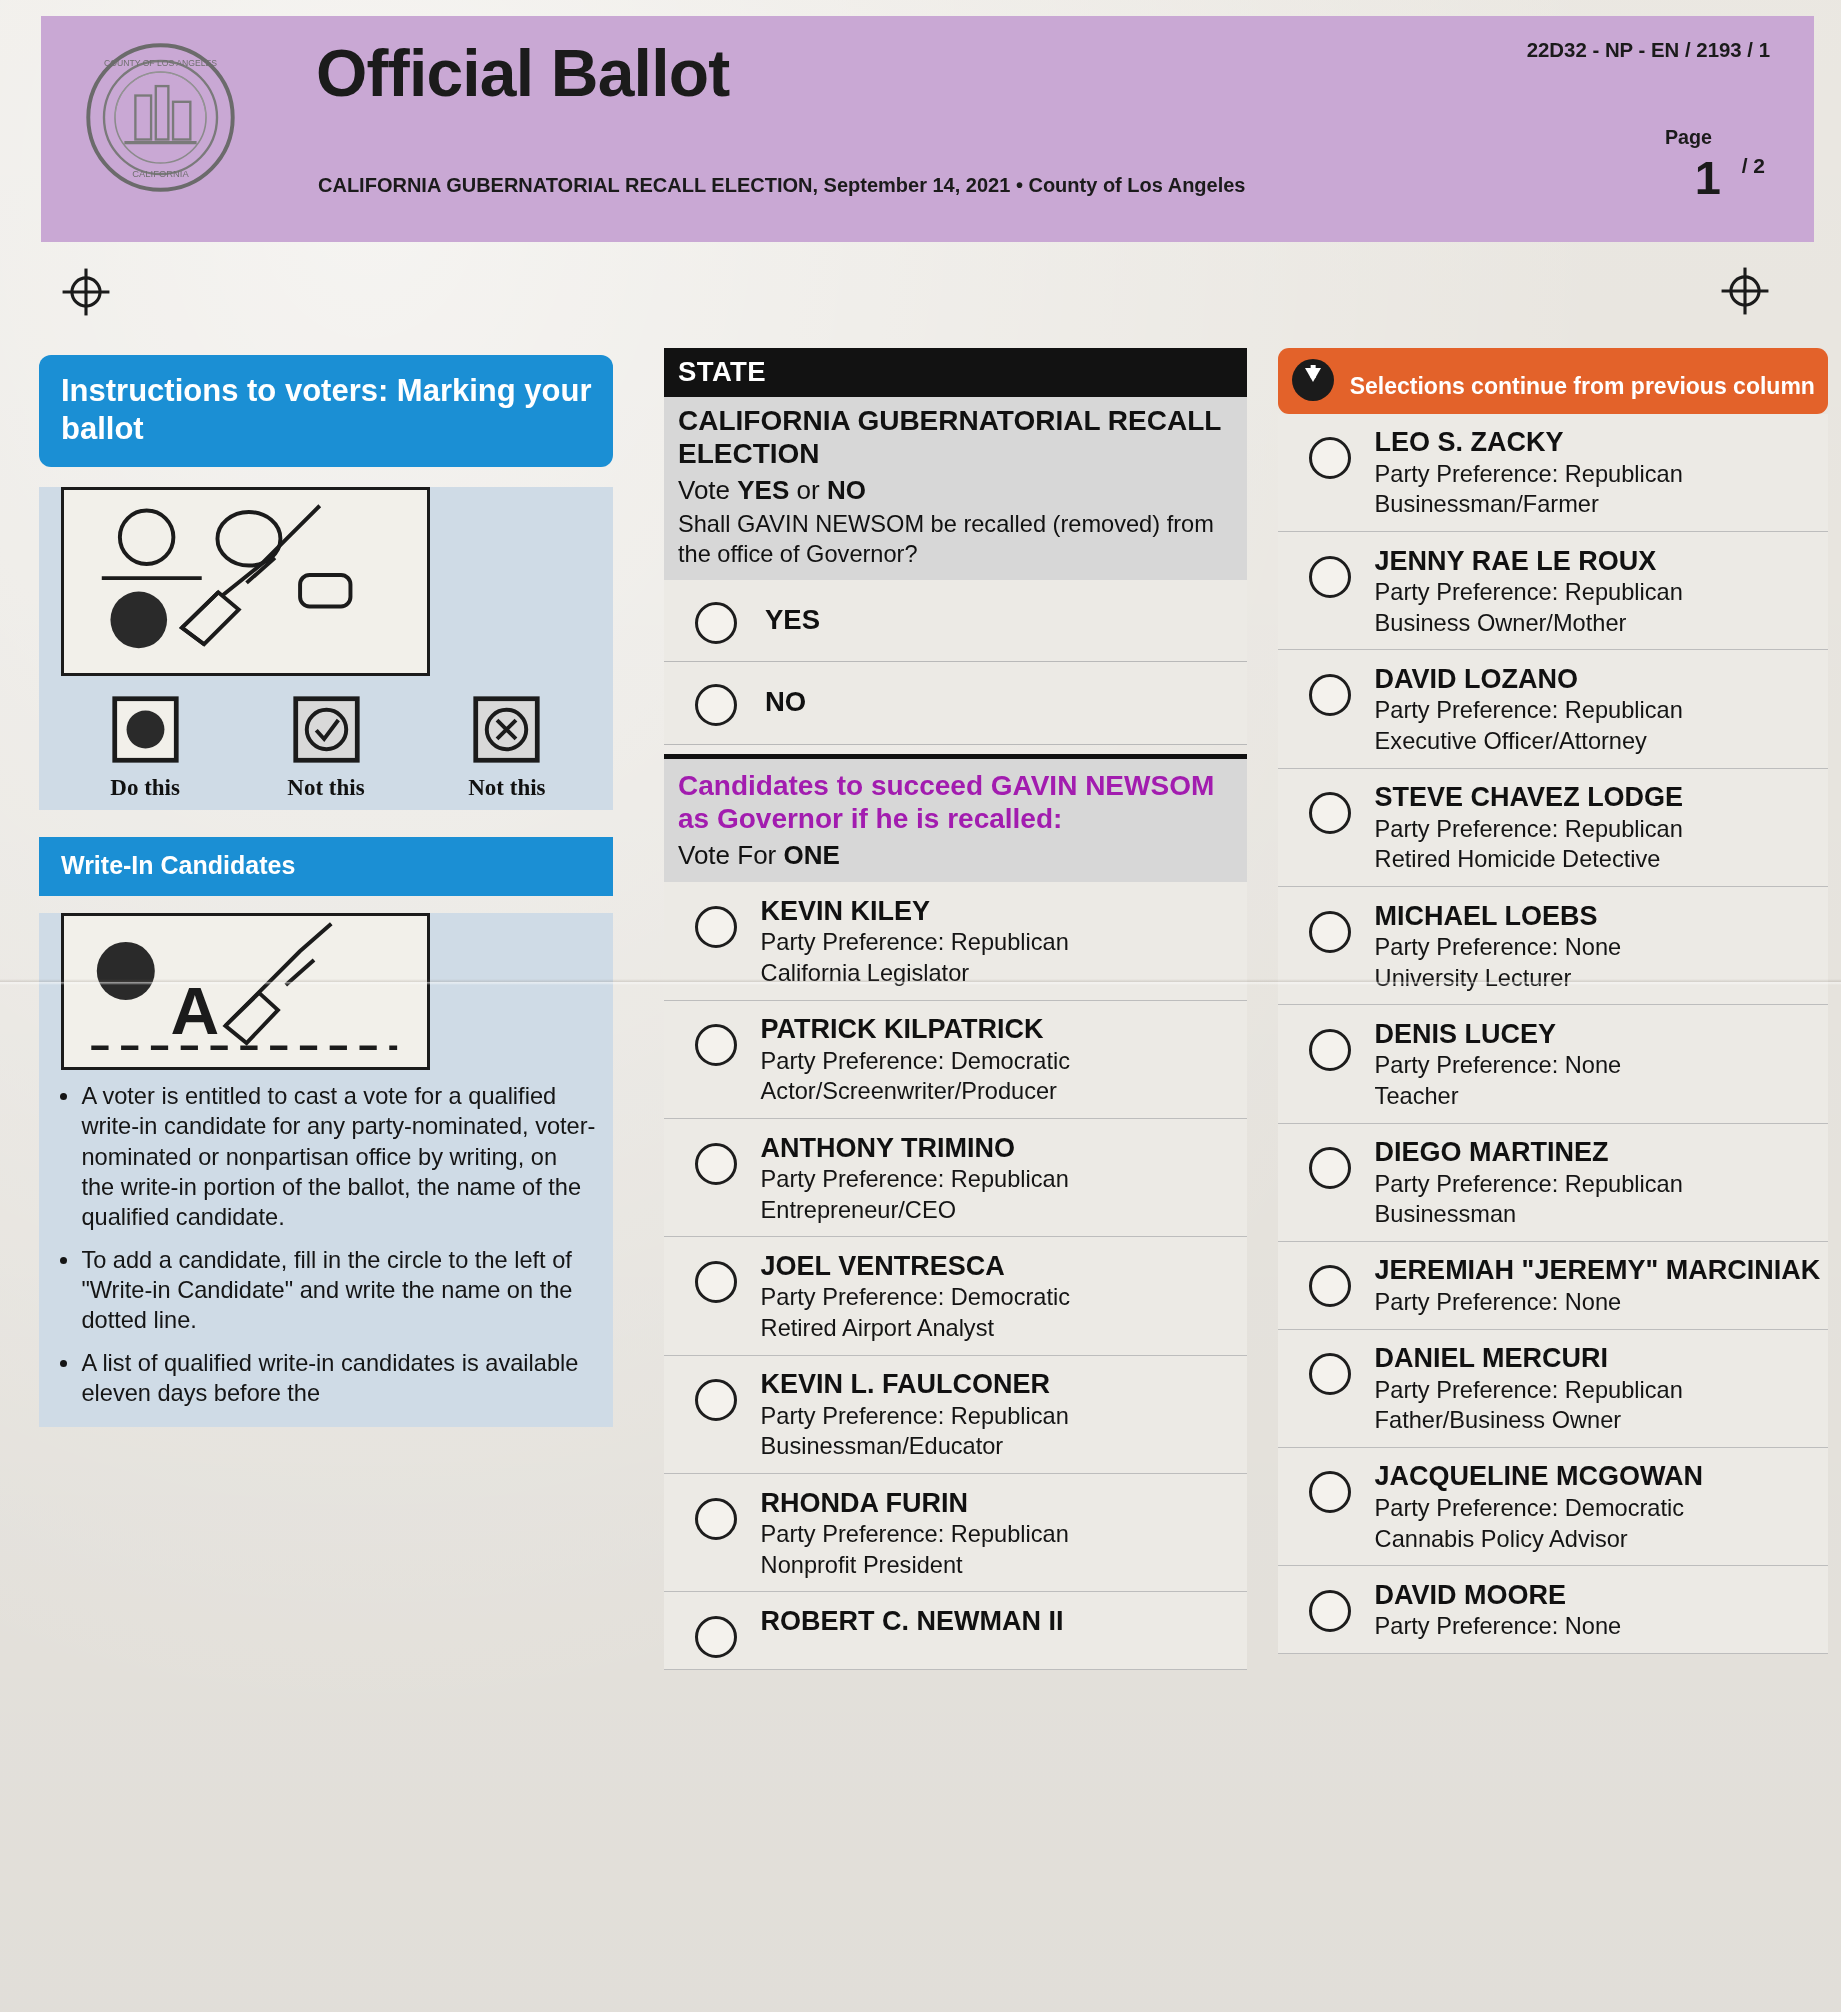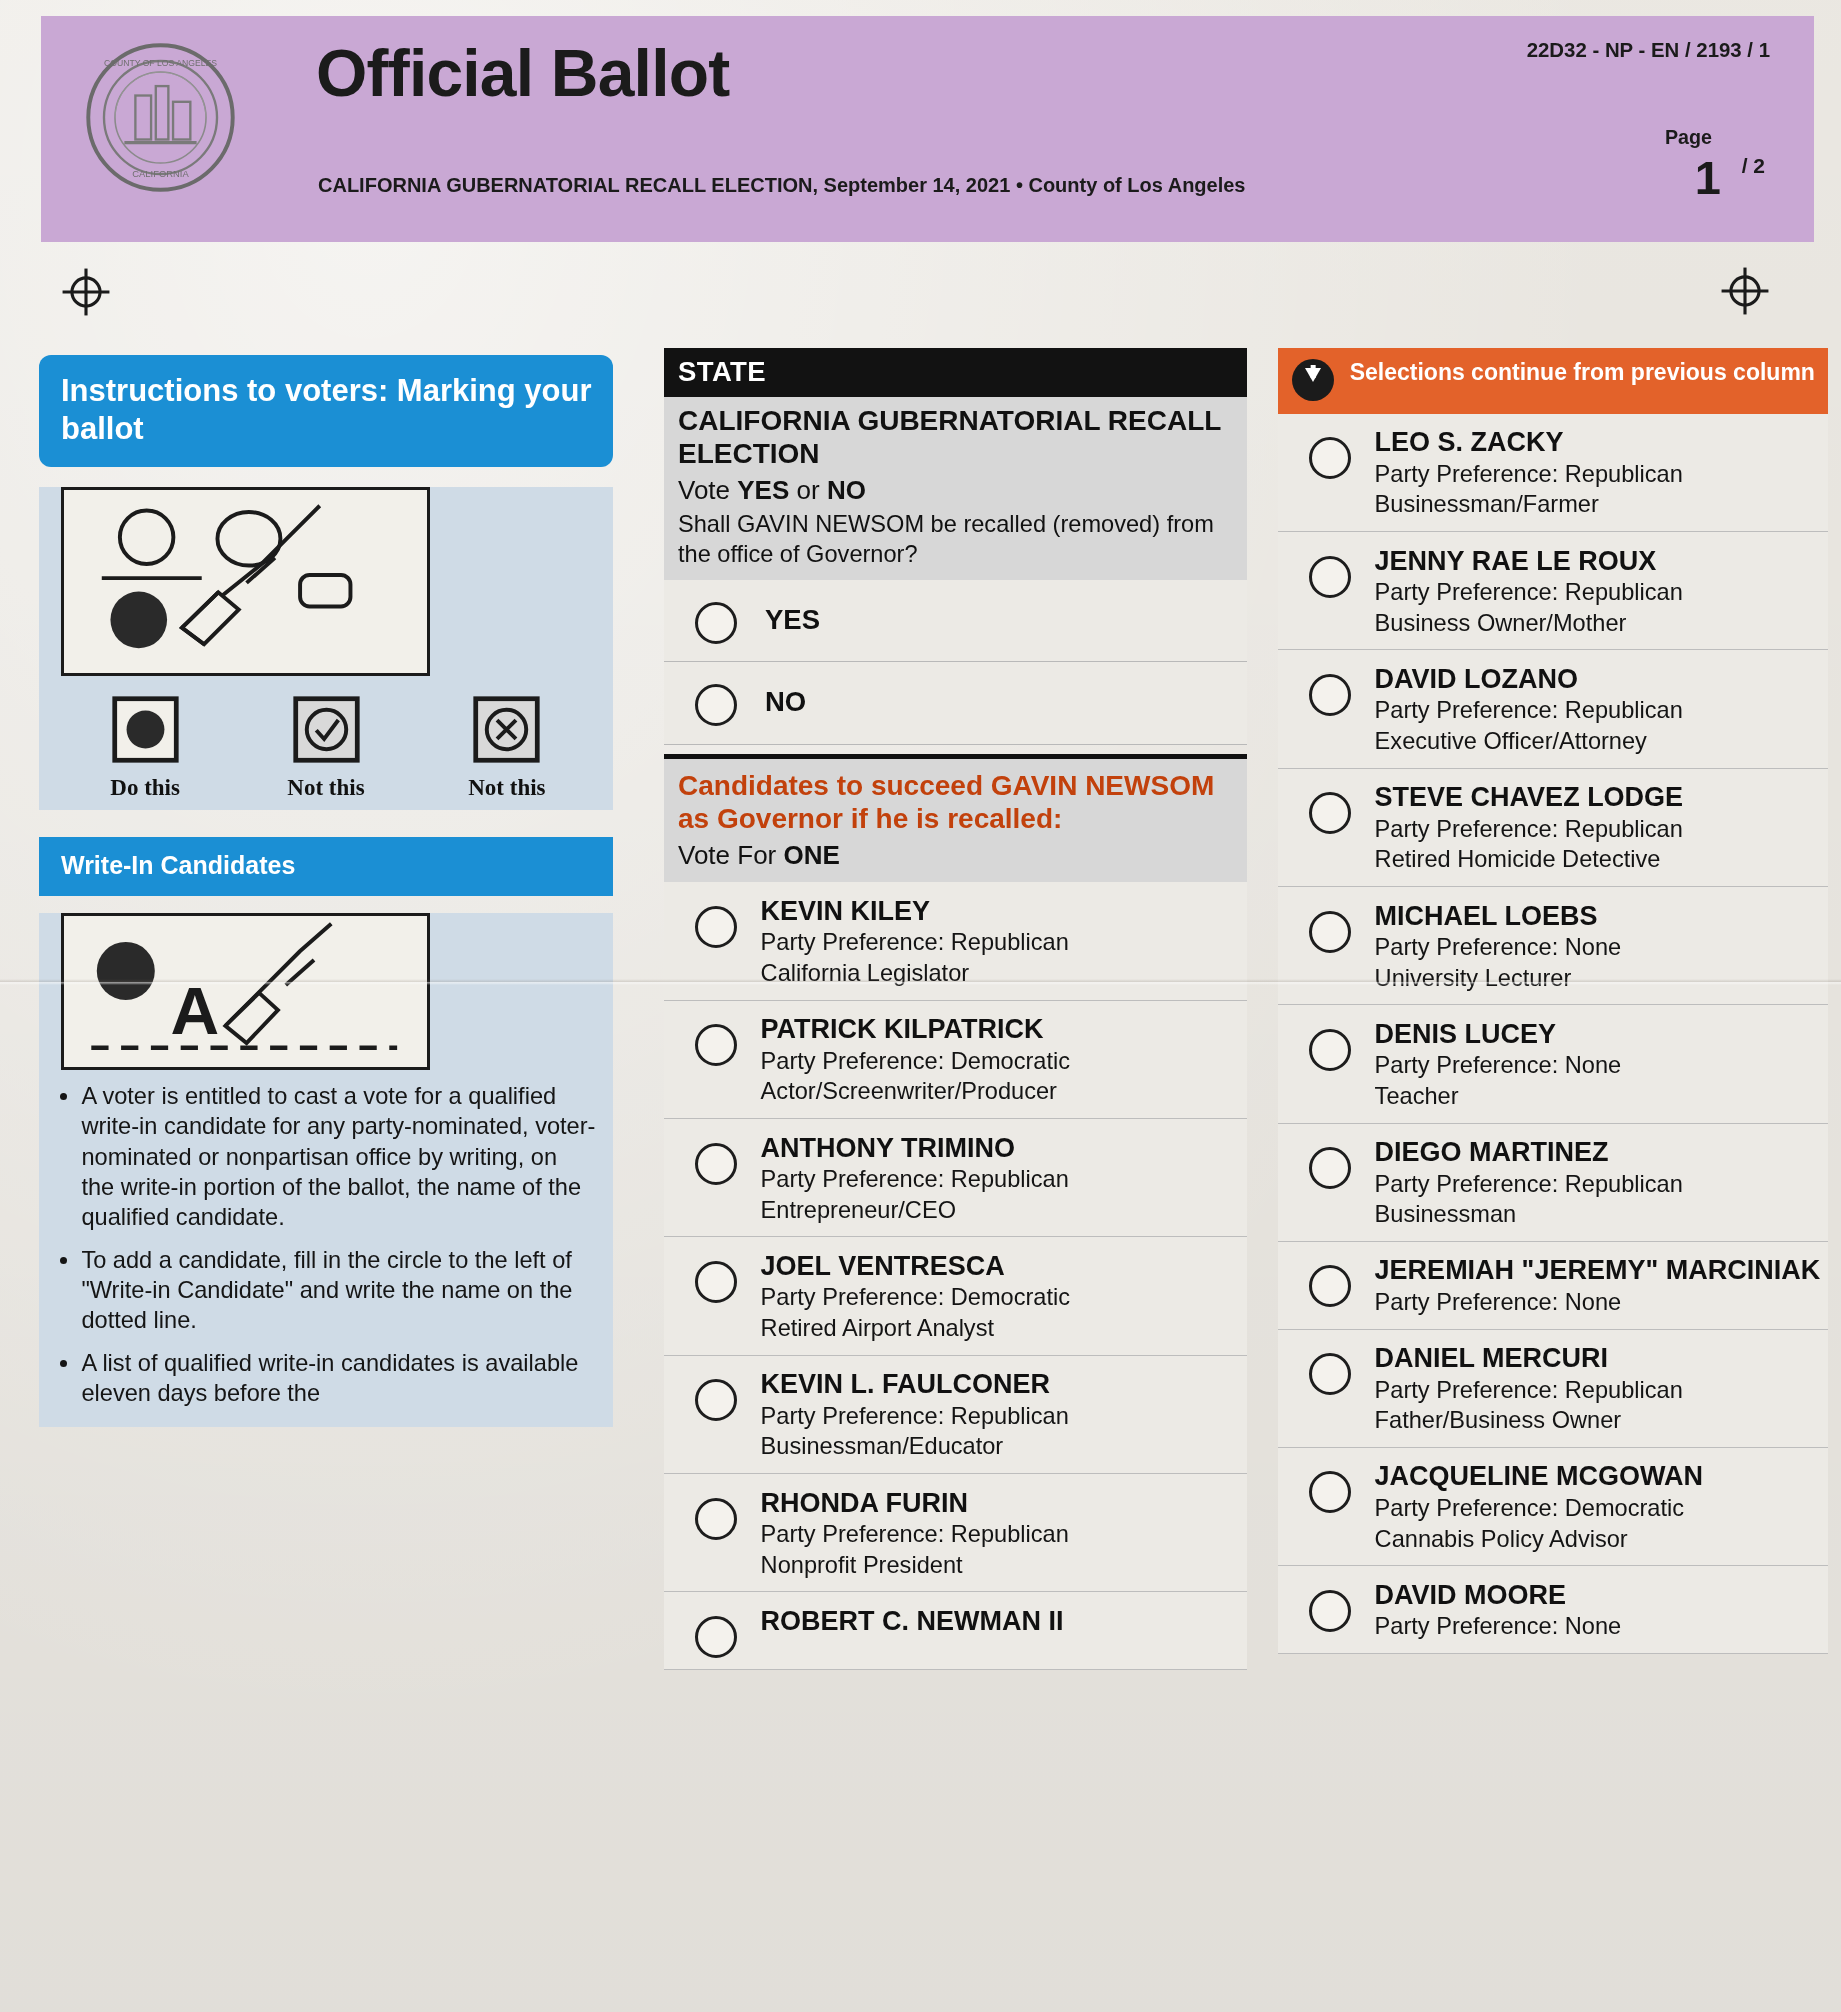--- a/index.html
+++ b/index.html
@@ -246,21 +246,21 @@
     font-weight: bold;
     color: #111;
     padding-top: 4.7px;
   }
   .contest-block-2 {
     margin-top: 9.4px;
     border-top: 5.5px solid #111;
   }
   .succeed-title {
     background: #d7d7d7;
-    color: #c2410c;
+    color: #a21caf;
     font-size: 28px;
     font-weight: bold;
     line-height: 1.2;
     padding: 9.4px 12.6px 3.1px 14px;
   }
   .cand {
     display: flex;
     align-items: flex-start;
     padding: 12.6px 6.3px 11px 31px;
     border-bottom: 1.6px solid #bdbdbd;
@@ -292,22 +292,23 @@
   .col-right {
     position: absolute;
     left: 1278px;
     top: 348px;
     width: 550px;
   }
   .continue-bar {
     background: #e3622a;
     color: #fff;
     display: flex;
-    align-items: flex-start;
+    align-items: flex-end;
     padding: 11px 9.4px 12.6px 14px;
+    border-radius: 11px;
   }
   .continue-bar .arrow-circle {
     flex: 0 0 auto;
     width: 42px;
     height: 42px;
     border-radius: 50%;
     background: #1b1b1b;
     position: relative;
   }
   .continue-bar .arrow-circle::after {

